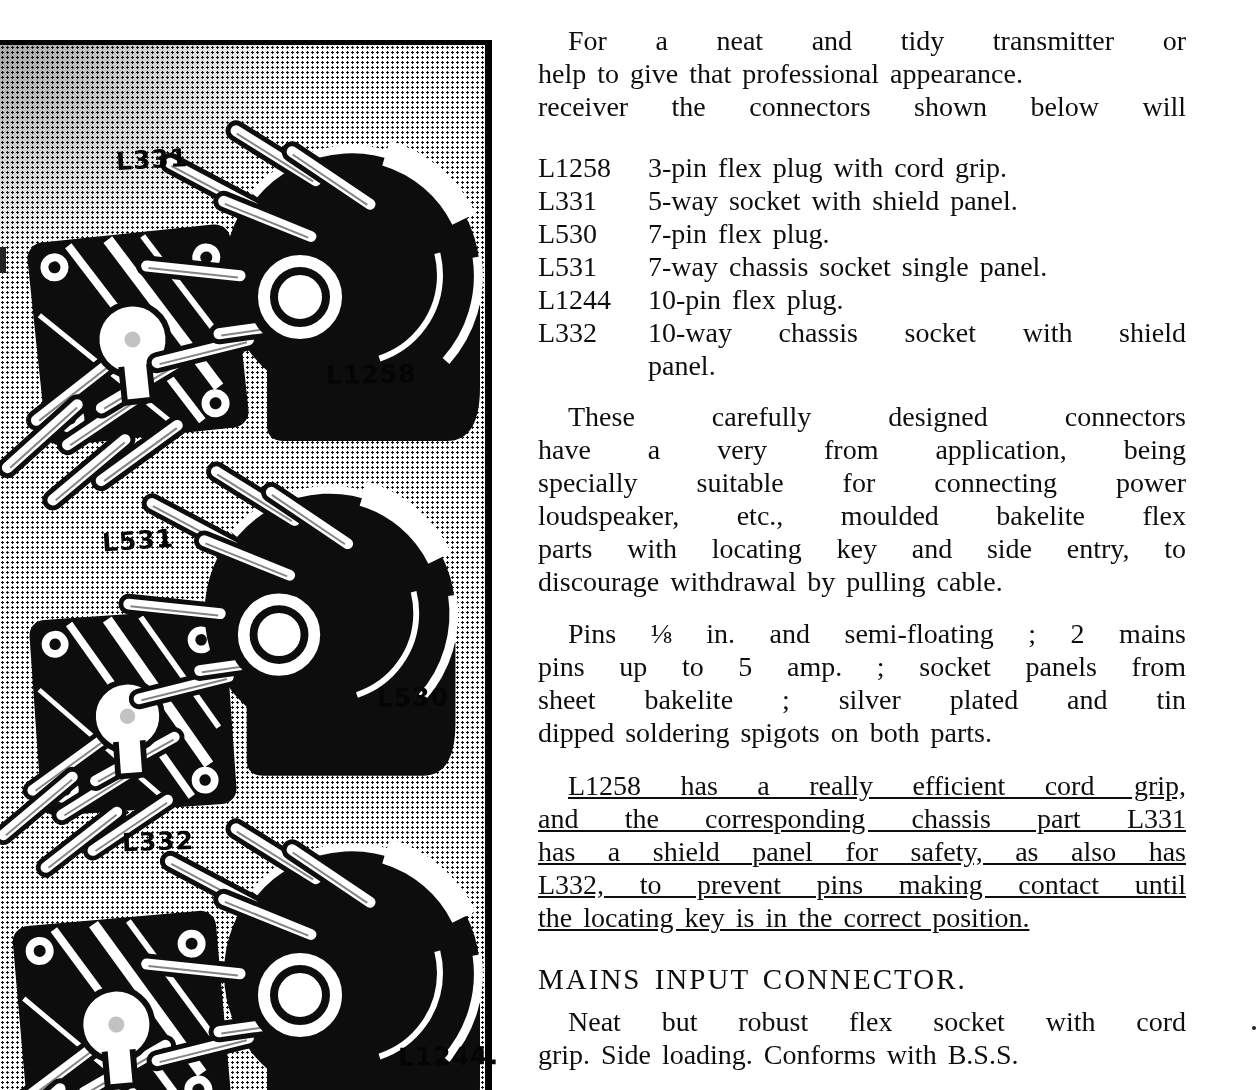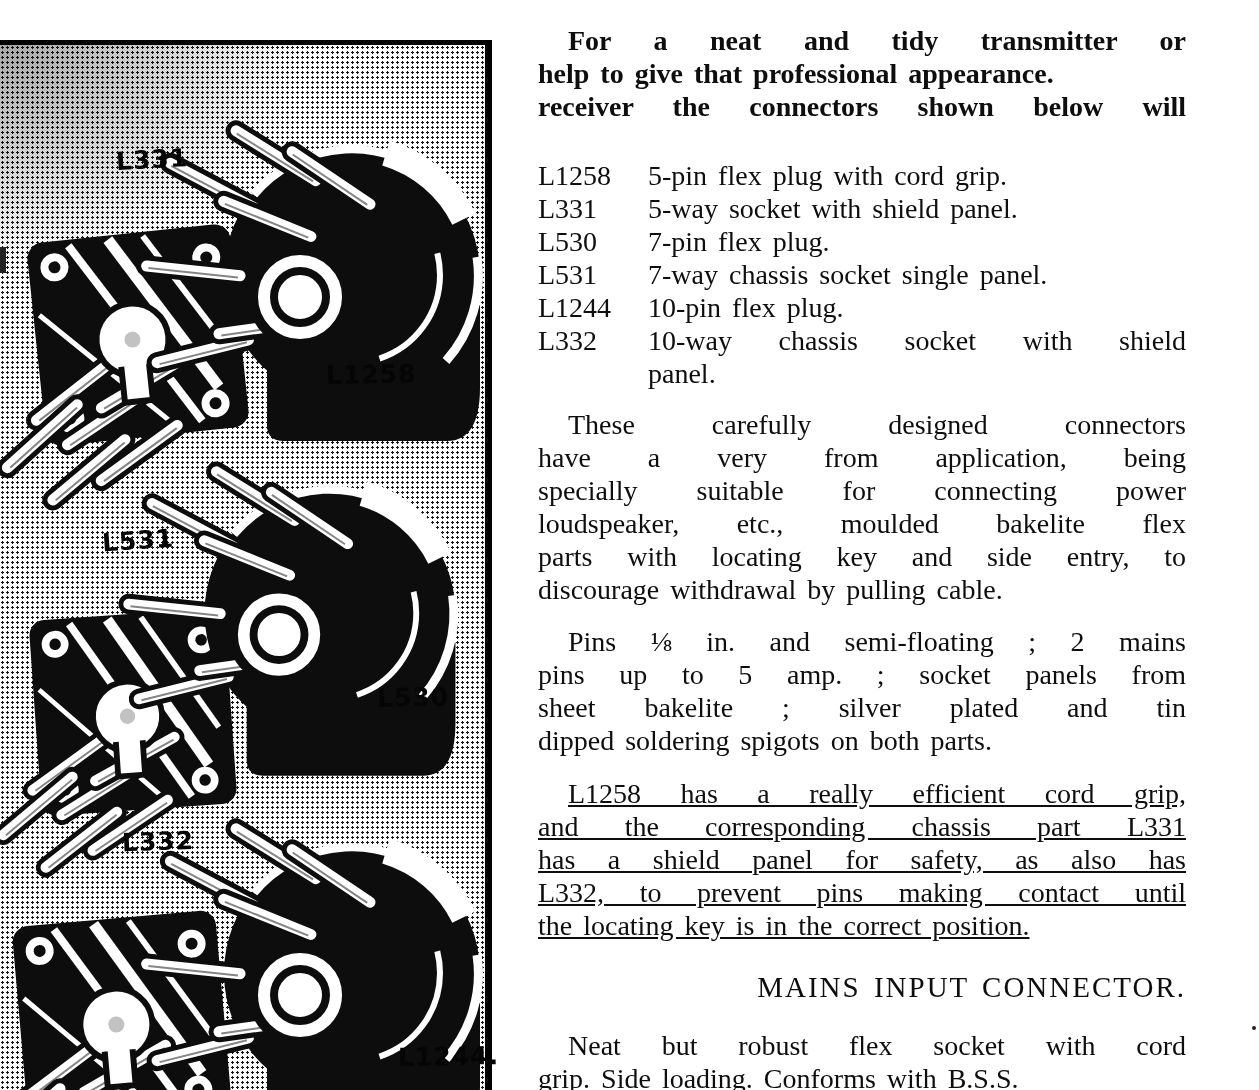--- a/index.html
+++ b/index.html
@@ -40,32 +40,32 @@
   .speck-a{left:1252px;top:1026px;width:4px;height:4px;border-radius:50%;}
   .speck-b{left:0;top:247px;width:6px;height:26px;}
   
   .copy{
     position:absolute;left:538px;top:24px;width:648px;
     font-size:28px;line-height:33px;word-spacing:4px;
   }
   .tl{text-align:justify;text-align-last:justify;}
   .tl.last{text-align-last:auto;}
   .tl.indent{text-indent:30px;}
-  .para-intro{margin-bottom:36px;font-weight:bold;}
+  .para-intro{margin-bottom:28px;}
   .product-list{margin-bottom:18px;}
   .para{margin-bottom:19px;}
   .para-pins{margin-bottom:20px;}
   .para-grip{margin-bottom:27px;text-decoration:underline;}
   .row{display:flex;}
   .row .code{width:110px;flex:none;}
   .row .desc{flex:1;}
   .desc .wrap1{text-align:justify;text-align-last:justify;}
   .heading{
-    text-align:right;font-size:29px;letter-spacing:2px;
-    line-height:36px;margin-bottom:24px;
+    text-align:left;font-size:29px;letter-spacing:2px;
+    line-height:36px;margin-bottom:8px;
   }
 </style>
 </head>
 <body>
 
 <div class="page">
 
   <div class="figure-panel">
     <svg class="figure-art" viewBox="0 0 485 1045">
       <defs>
@@ -139,21 +139,21 @@
 
     <div class="para-intro">
         <div class="tl indent">For a neat and tidy transmitter or</div>
         <div class="tl last">help to give that professional appearance.</div>
         <div class="tl">receiver the connectors shown below will</div>
       </div>
 
     <div class="product-list">
       <div class="row">
         <span class="code">L1258</span>
-        <span class="desc">5-pin flex plug with cord grip.</span>
+        <span class="desc">3-pin flex plug with cord grip.</span>
       </div>
       <div class="row">
         <span class="code">L331</span>
         <span class="desc">5-way socket with shield panel.</span>
       </div>
       <div class="row">
         <span class="code">L530</span>
         <span class="desc">7-pin flex plug.</span>
       </div>
       <div class="row">

